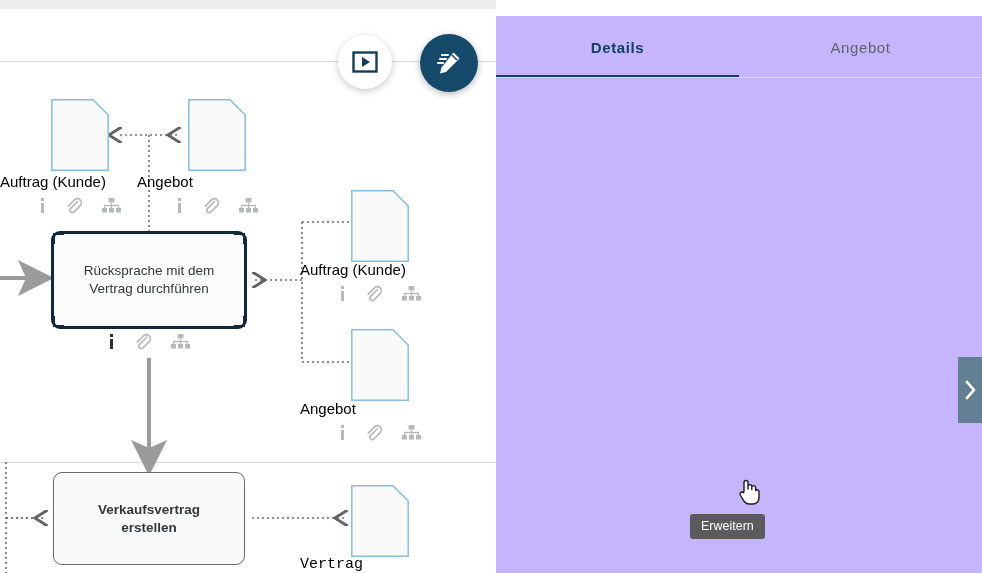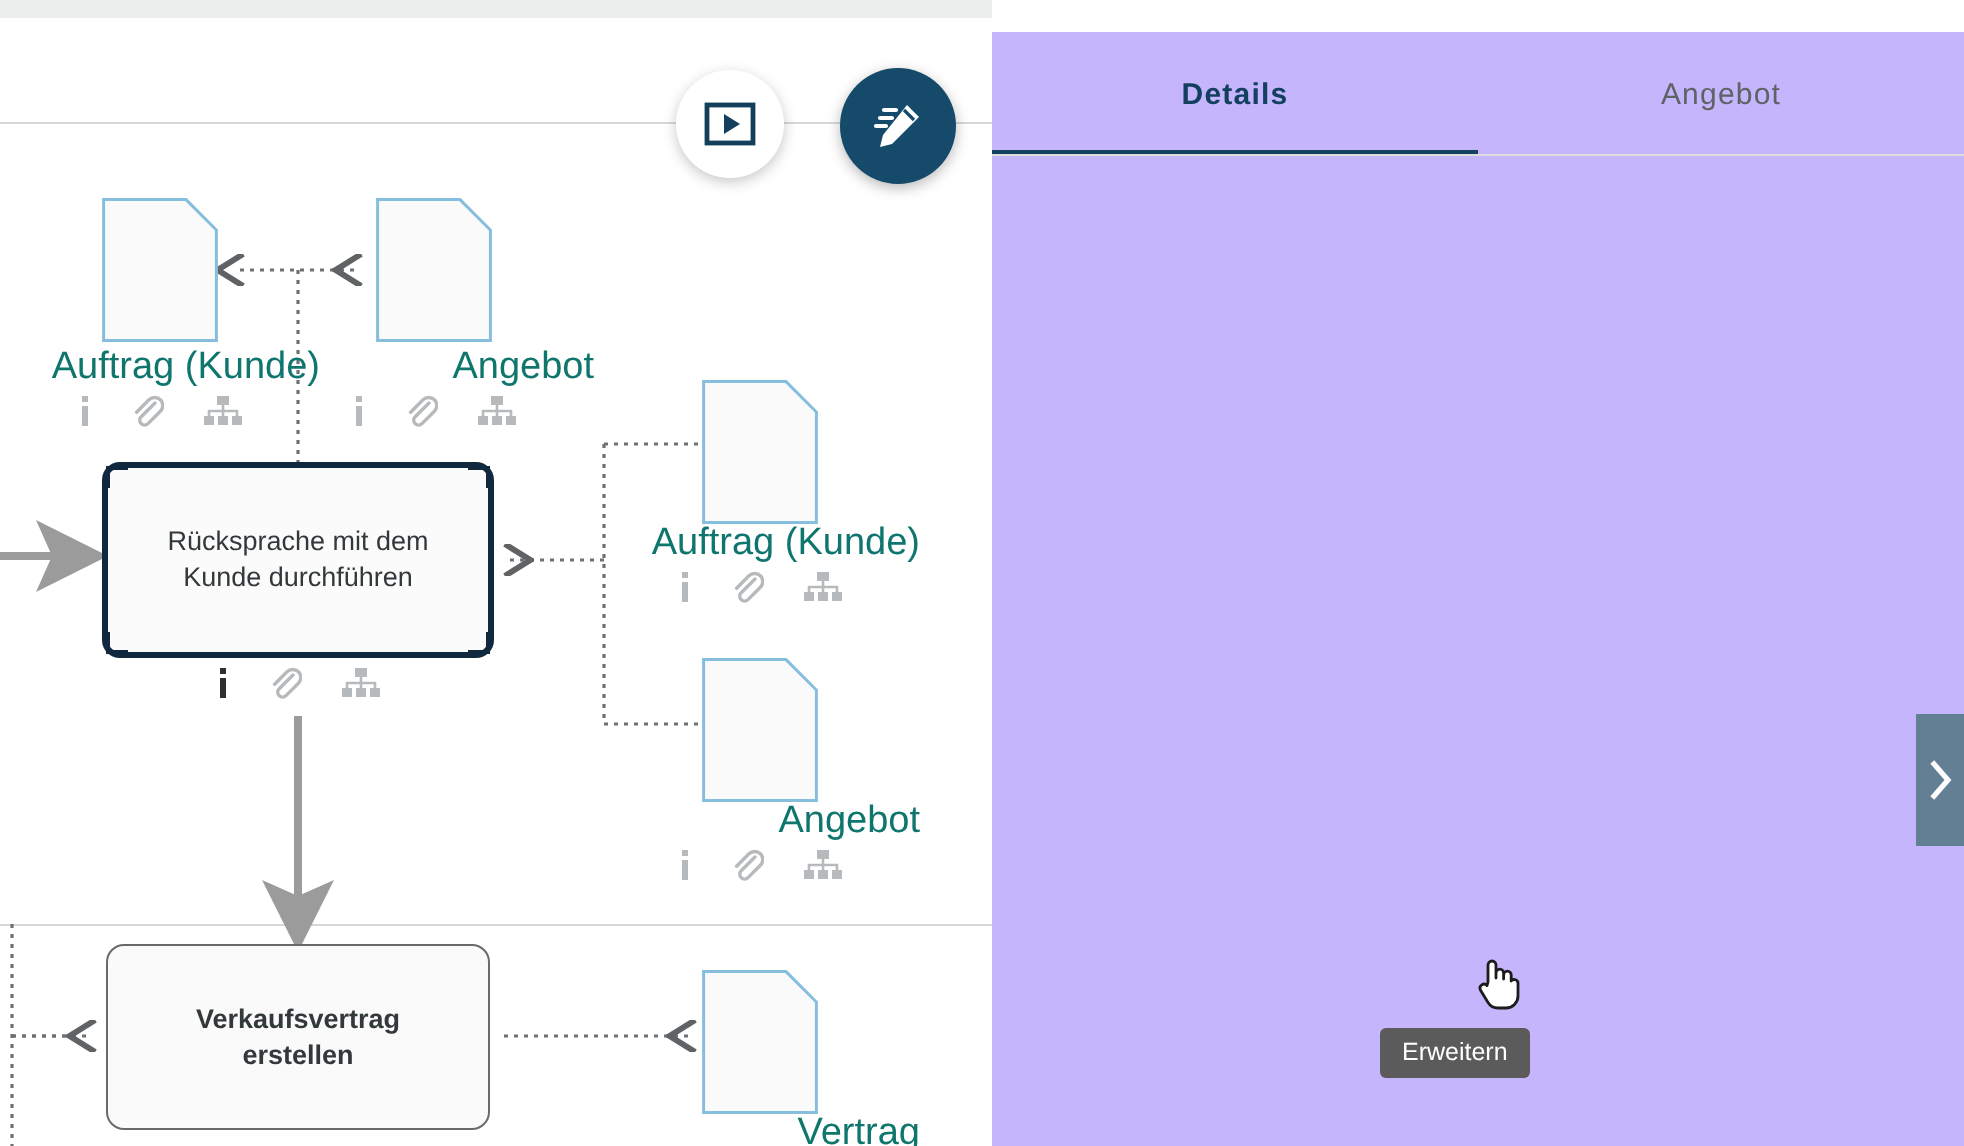--- a/index.html
+++ b/index.html
@@ -37,23 +37,23 @@
 
   
   .doc {
     position: absolute;
     width: 58px; height: 72px;
   }
   .doc svg { display: block; }
 
   .node-label {
     position: absolute;
-    text-align: right;
-    font-size: 19px;
-    color: #0f766e;
+    text-align: left;
+    font-size: 15px;
+    color: #000000;
     white-space: nowrap;
   }
 
   .icon-row {
     position: absolute;
     display: flex;
     align-items: center;
     justify-content: center;
     gap: 20px;
   }
@@ -250,21 +250,21 @@
           <rect x="6.5" y="0" width="6" height="4.5" fill="#b7babc"></rect>
           <rect x="0" y="10" width="5" height="4.5" fill="#b7babc"></rect>
           <rect x="7" y="10" width="5" height="4.5" fill="#b7babc"></rect>
           <rect x="14" y="10" width="5" height="4.5" fill="#b7babc"></rect>
           <path d="M9.5,4.5 L9.5,7.5 M2.5,10 L2.5,7.5 L16.5,7.5 L16.5,10 M9.5,7.5 L9.5,10" stroke="#b7babc" stroke-width="1.3" fill="none"></path>
         </svg>
     </div>
 
     <div class="activity selected" style="left:51px; top:231px; width:196px; height:98px;">
       <div>
-        <span>Rücksprache mit dem</span><br><span>Kunde durchführen</span>
+        <span>Rücksprache mit dem</span><br><span>Vertrag durchführen</span>
       </div>
       <span class="sel-handle sh-tl"></span>
       <span class="sel-handle sh-tr"></span>
       <span class="sel-handle sh-bl"></span>
       <span class="sel-handle sh-br"></span>
     </div>
     <div class="icon-row" style="left:69px; top:330px; width:160px; height:22px;">
       <svg class="mini-icon" width="5" height="15" viewBox="0 0 5 15">
           <rect x="1" y="0" width="3" height="3" fill="#2c3033"></rect>
           <rect x="1" y="5" width="3" height="10" fill="#2c3033"></rect>
@@ -331,21 +331,21 @@
       <div>
         <span>Verkaufsvertrag</span><br><span>erstellen</span>
       </div>
     </div>
 
     <div class="doc" style="left:351px; top:485px;">
       <svg width="58" height="72" viewBox="0 0 58 72">
         <path d="M0.8,0.8 L42,0.8 L57.2,16 L57.2,71.2 L0.8,71.2 Z" fill="#fafafa" stroke="#86bede" stroke-width="1.5"></path>
       </svg>
     </div>
-    <div class="node-label" style="left:300px; top:556px; width:160px;">Vertrag</div>
+    <div class="node-label" style="left:300px; top:556px; width:160px;font-family:Liberation Mono, monospace;">Vertrag</div>
 
     <div class="fab fab-light" style="left:338px; top:35px;">
       <svg width="26" height="22" viewBox="0 0 26 22">
         <rect x="1.5" y="1.5" width="23" height="19" fill="none" stroke="#133f5c" stroke-width="2.4"></rect>
         <path d="M10,6 L18,11 L10,16 Z" fill="#133f5c"></path>
       </svg>
     </div>
     <div class="fab fab-dark" style="left:420px; top:34px; background:#154a6a;">
       <svg width="28" height="28" viewBox="0 0 28 28">
         <path d="M18.5,3.5 L24.5,9.5 L11,23 L5,24.5 L6.5,18.5 Z" fill="#ffffff"></path>

